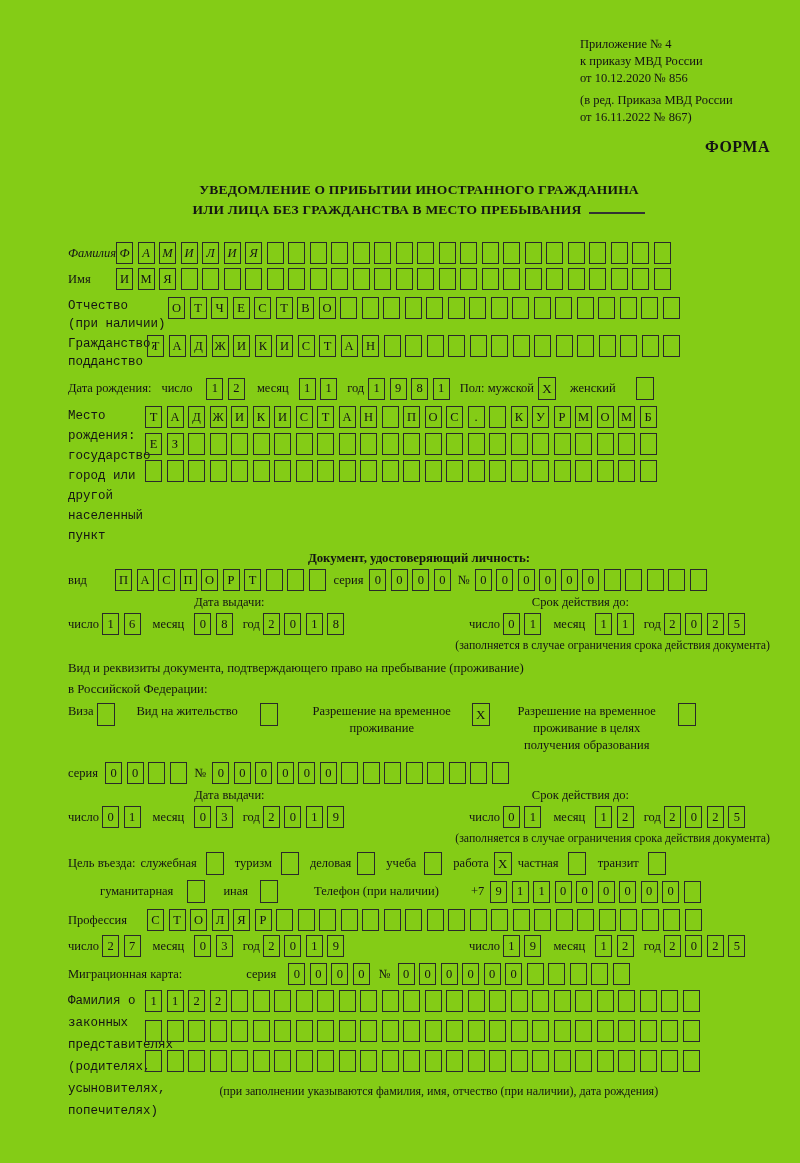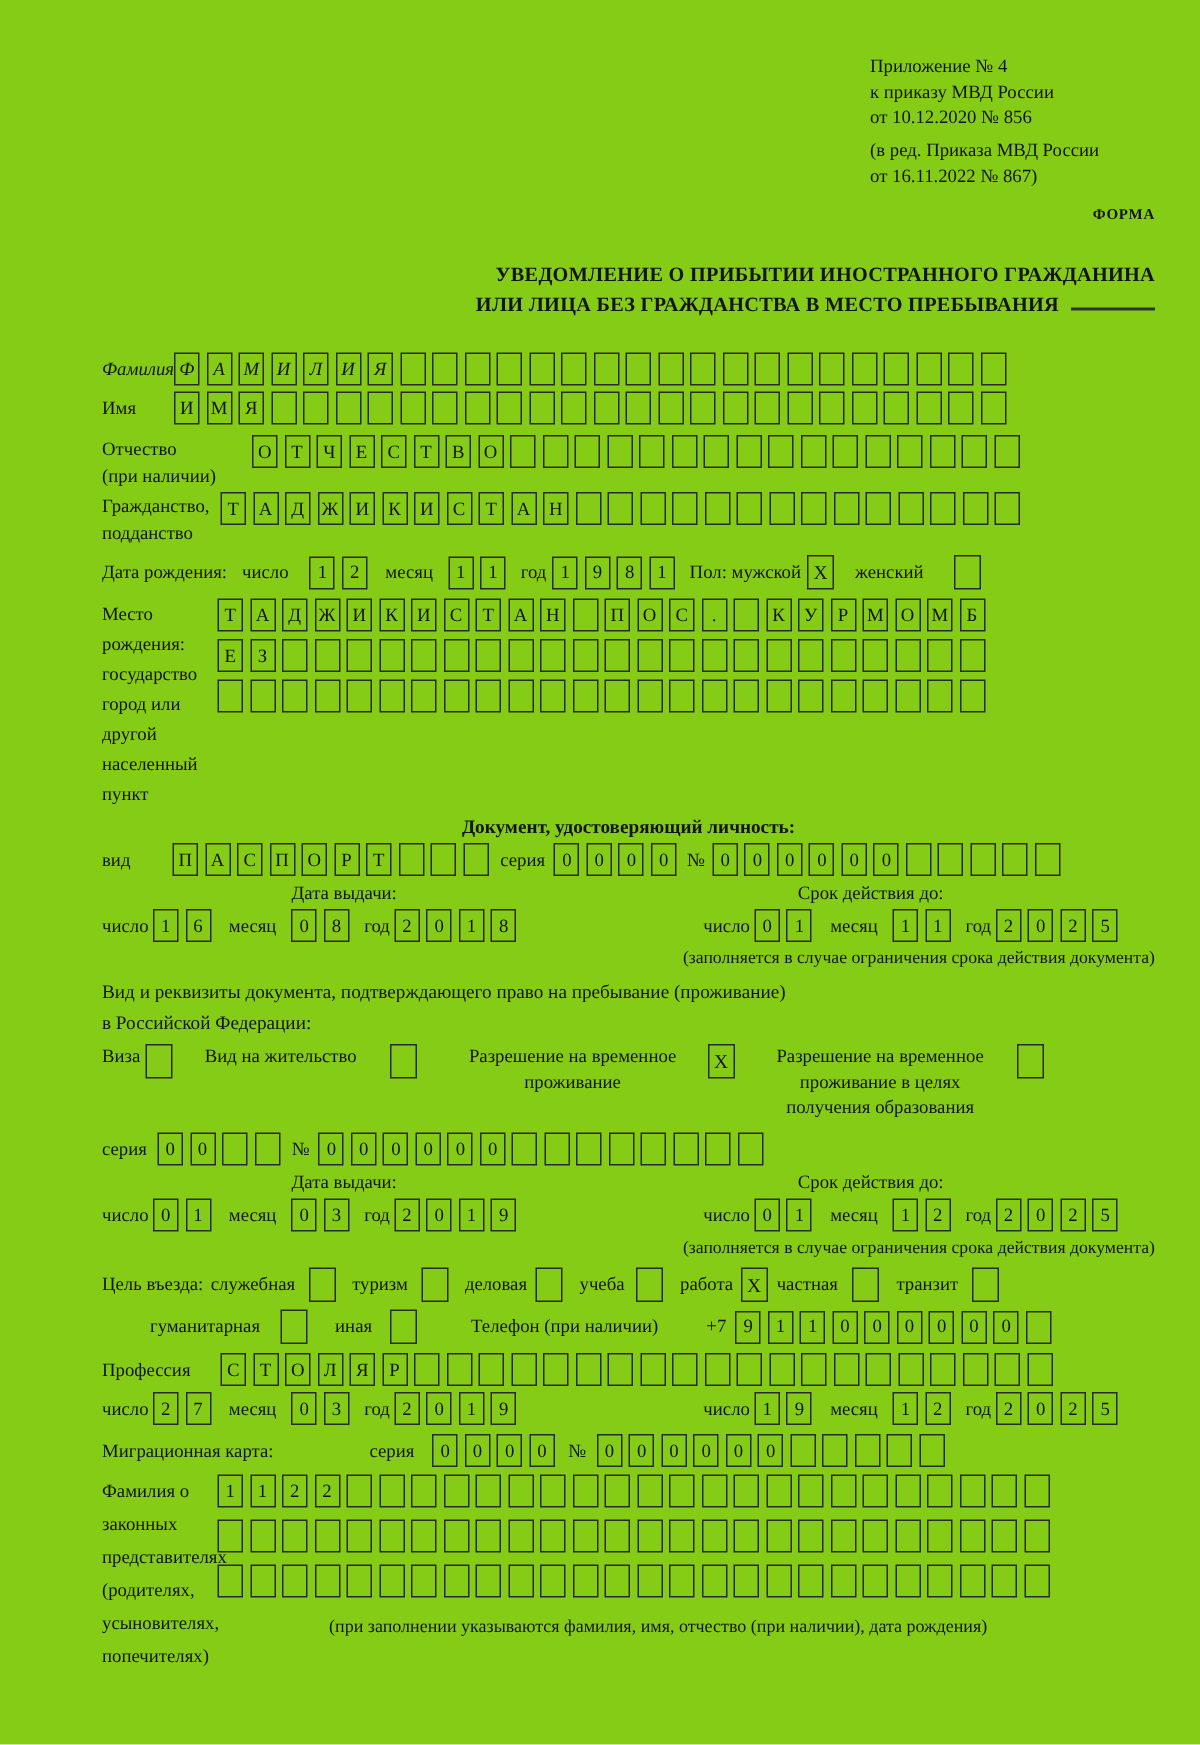--- a/index.html
+++ b/index.html
@@ -9,31 +9,31 @@
     width:800px; height:1163px;
     background:#84cc16;
     color:#141414;
     font-family:"Liberation Serif", serif;
     padding:36px 30px 0 68px;
     overflow:hidden;
   }
   
   .hdr { margin-left:auto; width:190px; font-size:12.5px; line-height:17px; }
   .hdr-part2 { margin-top:5px; }
-  .forma { text-align:right; font-weight:bold; font-size:10px; margin-top:12px; letter-spacing:.5px; }
-
-  .title { text-align:right; font-weight:bold; font-size:13.5px; line-height:20px; margin-top:24px; letter-spacing:.2px; }
+  .forma { text-align:right; font-weight:bold; font-size:16px; margin-top:12px; letter-spacing:.5px; }
+
+  .title { text-align:center; font-weight:bold; font-size:13.5px; line-height:20px; margin-top:24px; letter-spacing:.2px; }
   .title-blank { display:inline-block; width:56px; height:13px; border-bottom:2px solid #333; margin-left:8px; }
 
   .sec-heading { font-weight:bold; font-size:12.8px; margin-top:28px; letter-spacing:.2px; }
 
   .row { display:flex; align-items:center; font-size:12.5px; }
   .row-top { align-items:flex-start; }
   .lbl { flex:none; }
-  .lblcol { flex:none; line-height:18px; }
+  .lblcol { flex:none; line-height:18px;font-family:Liberation Mono, monospace; }
   .cells { display:flex; gap:4.5px; }
   .cellrows { display:flex; flex-direction:column; gap:5px; }
   .cell {
     flex:none; width:17px; height:22px;
     border:1.6px solid #2a2a2a;
     display:flex; align-items:center; justify-content:center;
     font-size:12.5px;
   }
   .cb {
     flex:none; width:18px; height:23px;

